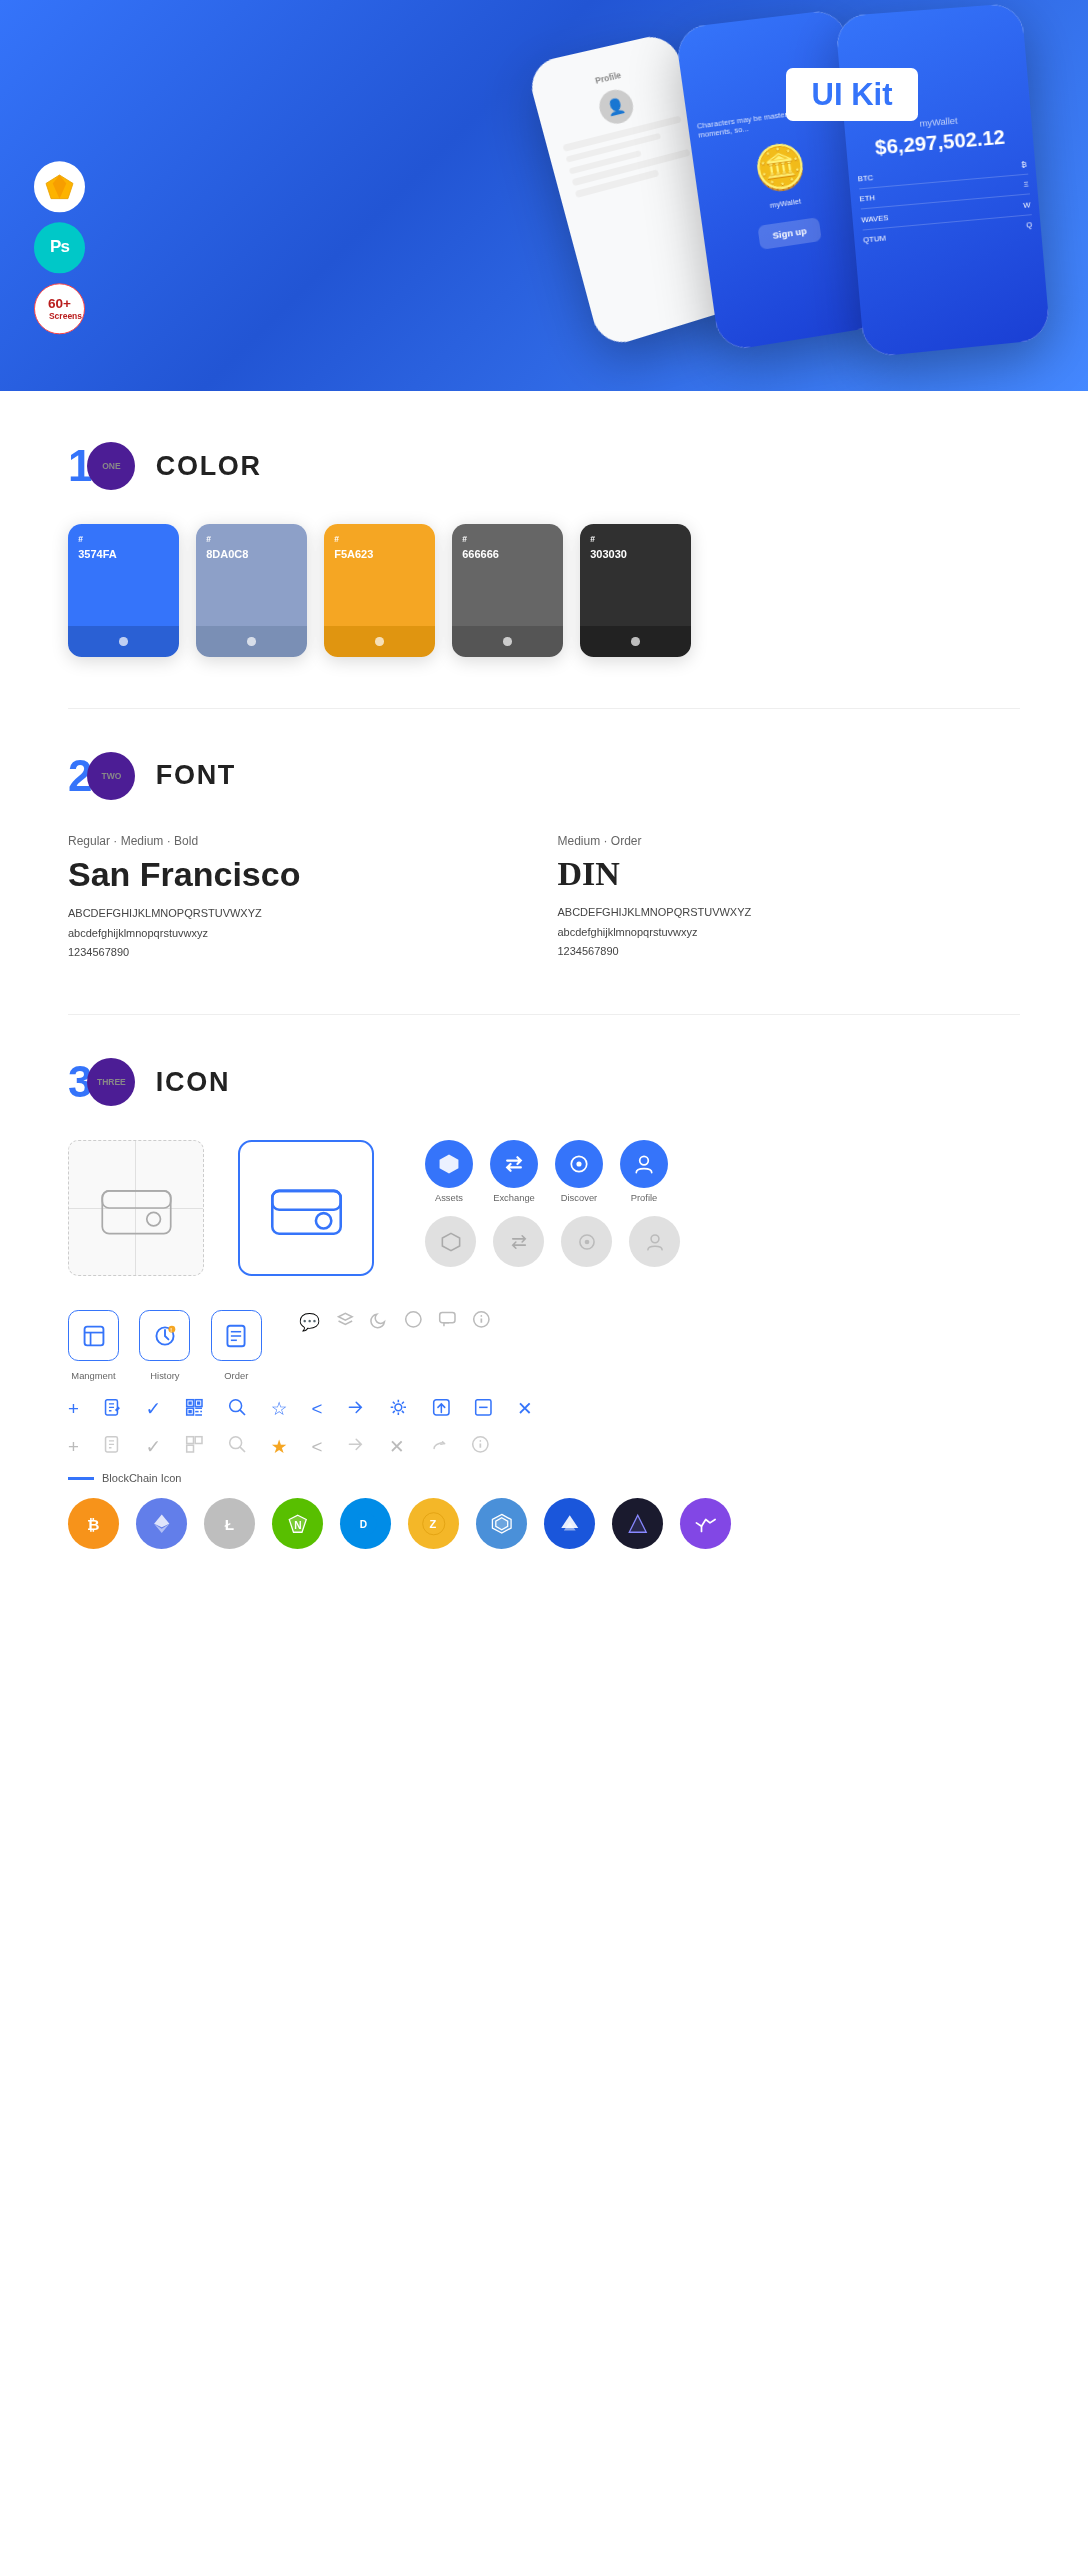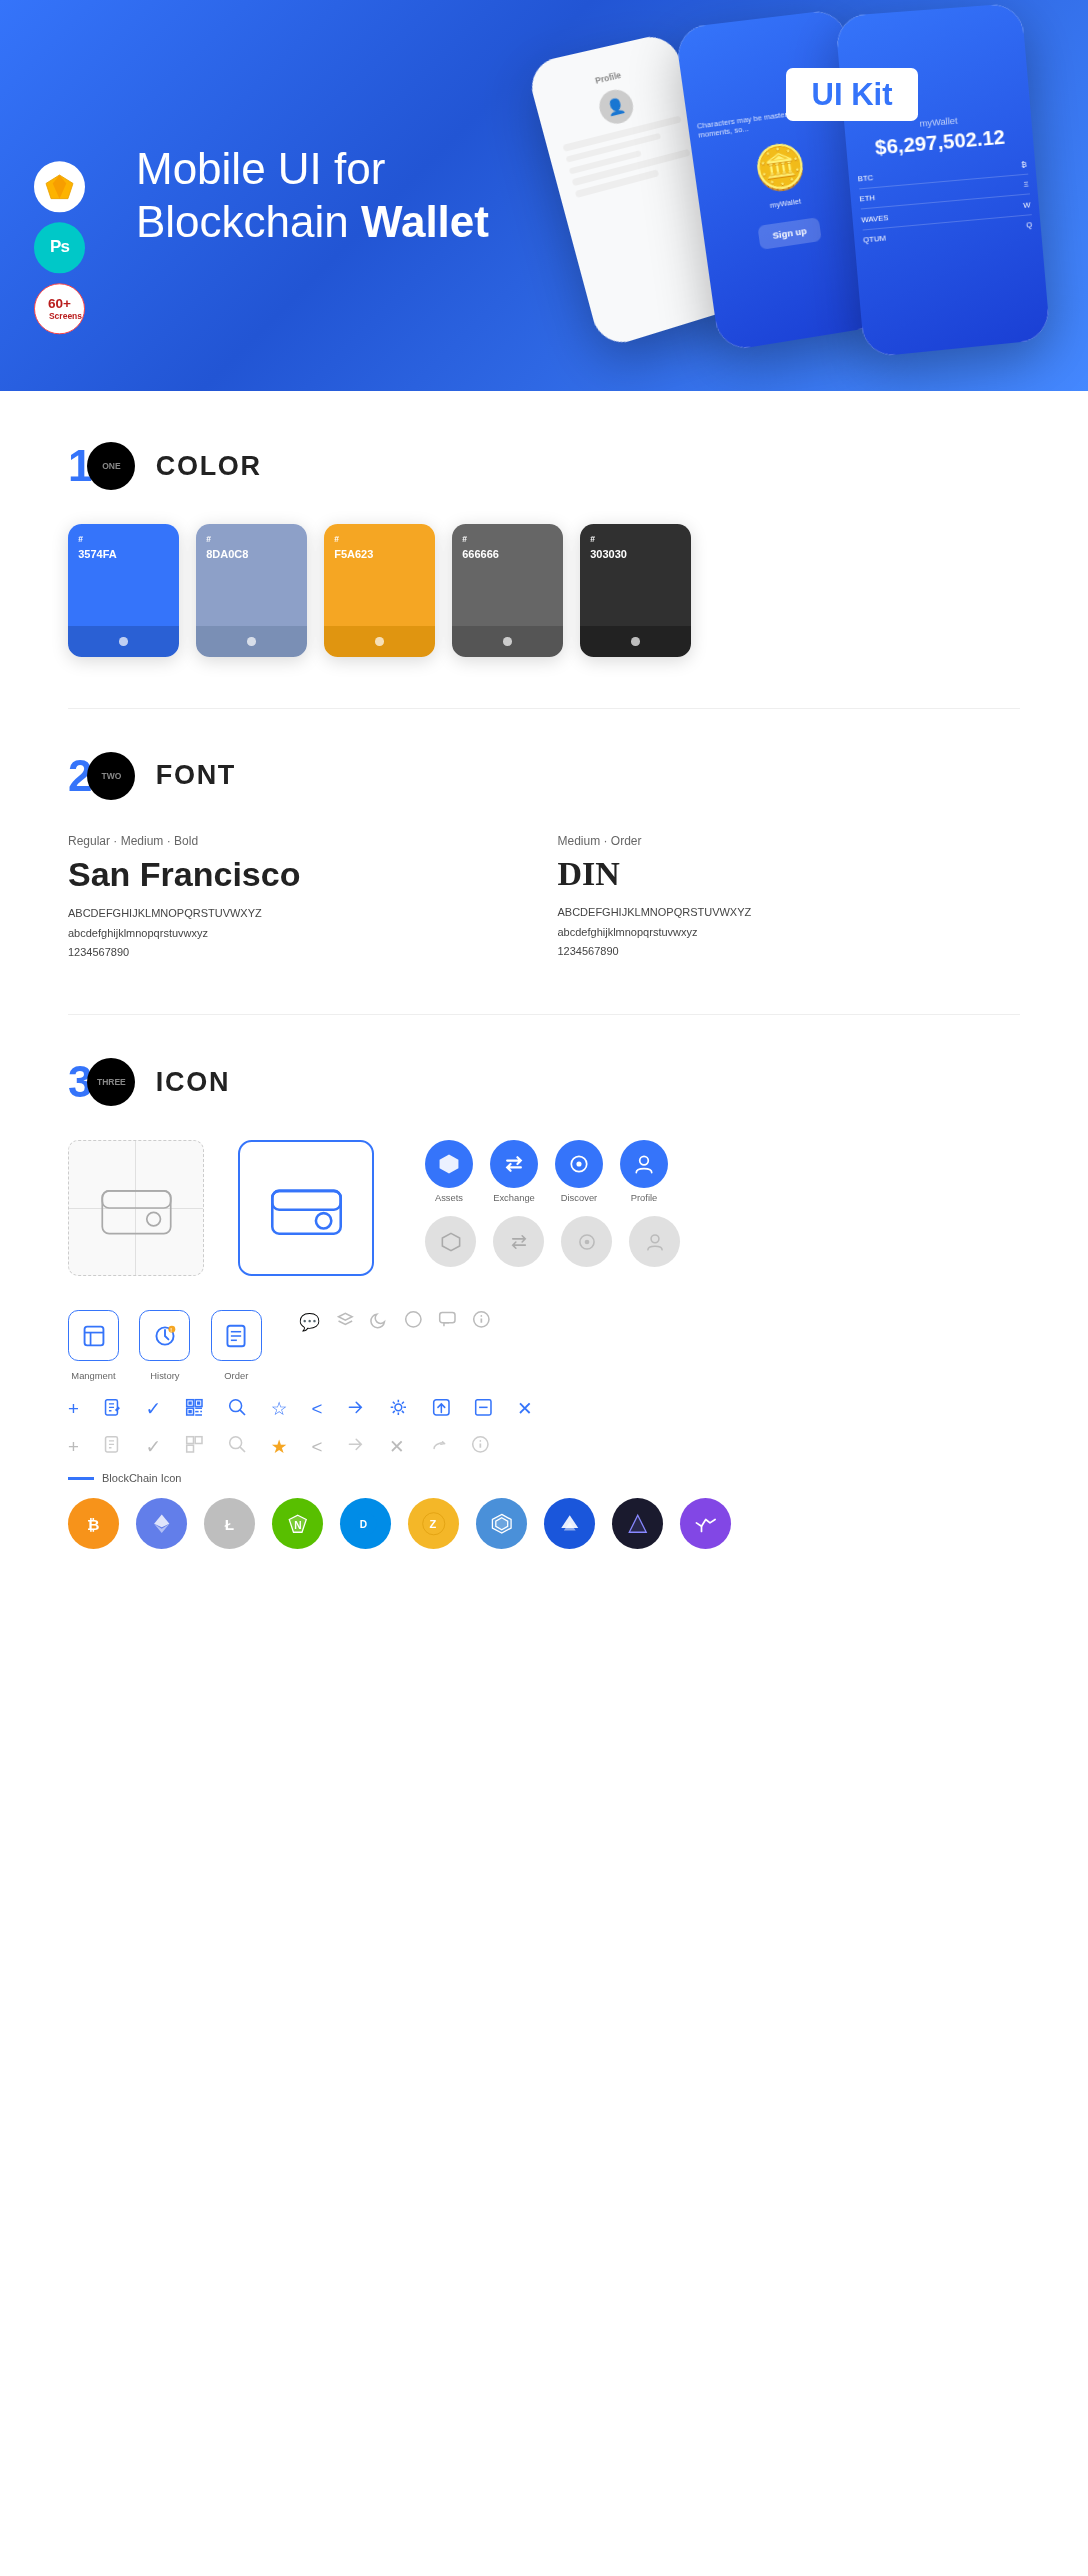--- a/index.html
+++ b/index.html
@@ -284,21 +284,21 @@
     .num-big {
       font-size: 44px;
       font-weight: 900;
       color: #3574FA;
       line-height: 1;
       margin-right: -5.1px;
     }
     .num-circle {
       width: 48px; height: 48px;
       border-radius: 50%;
-      background: #000000;
+      background: #4c1d95;
       display: flex; align-items: center; justify-content: center;
       font-size: 8.5px; font-weight: 700; color: #888;
     }
   </style>
 </head>
 <body>
 
 <div class="hero">
   <div class="hero-badges">
     <div class="badge-sketch">
@@ -309,25 +309,20 @@
     </div>
     <div class="badge-ps">
       <span style="font-size:17px;font-weight:900;letter-spacing:-0.9px;">Ps</span>
     </div>
     <div class="badge-60">
       <span style="font-size:13.6px;font-weight:900;">60+</span>
       <span style="font-size:8.5px;margin-left:12px;">Screens</span>
     </div>
   </div>
 
-  <div style="margin-left:68px; z-index:2; position:relative;">
-    <div class="hero-text">
-      <span>Mobile UI for Blockchain </span><strong>Wallet</strong>
-    </div>
-  </div>
 
   <div class="ui-kit-badge">UI Kit</div>
 
   <div class="phones-container">
     <div class="phone-mockup phone-left">
       <div class="phone-screen-white">
         <div style="text-align:center;padding:8.5px 0;font-size:8.5px;color:#888;font-weight:600;">Profile</div>
         <div style="display:flex;justify-content:center;margin-bottom:6.8px;">
           <div style="width:34px;height:34px;border-radius:50%;background:#ccc;overflow:hidden;display:flex;align-items:center;justify-content:center;font-size:15.3px;">👤</div>
         </div>

